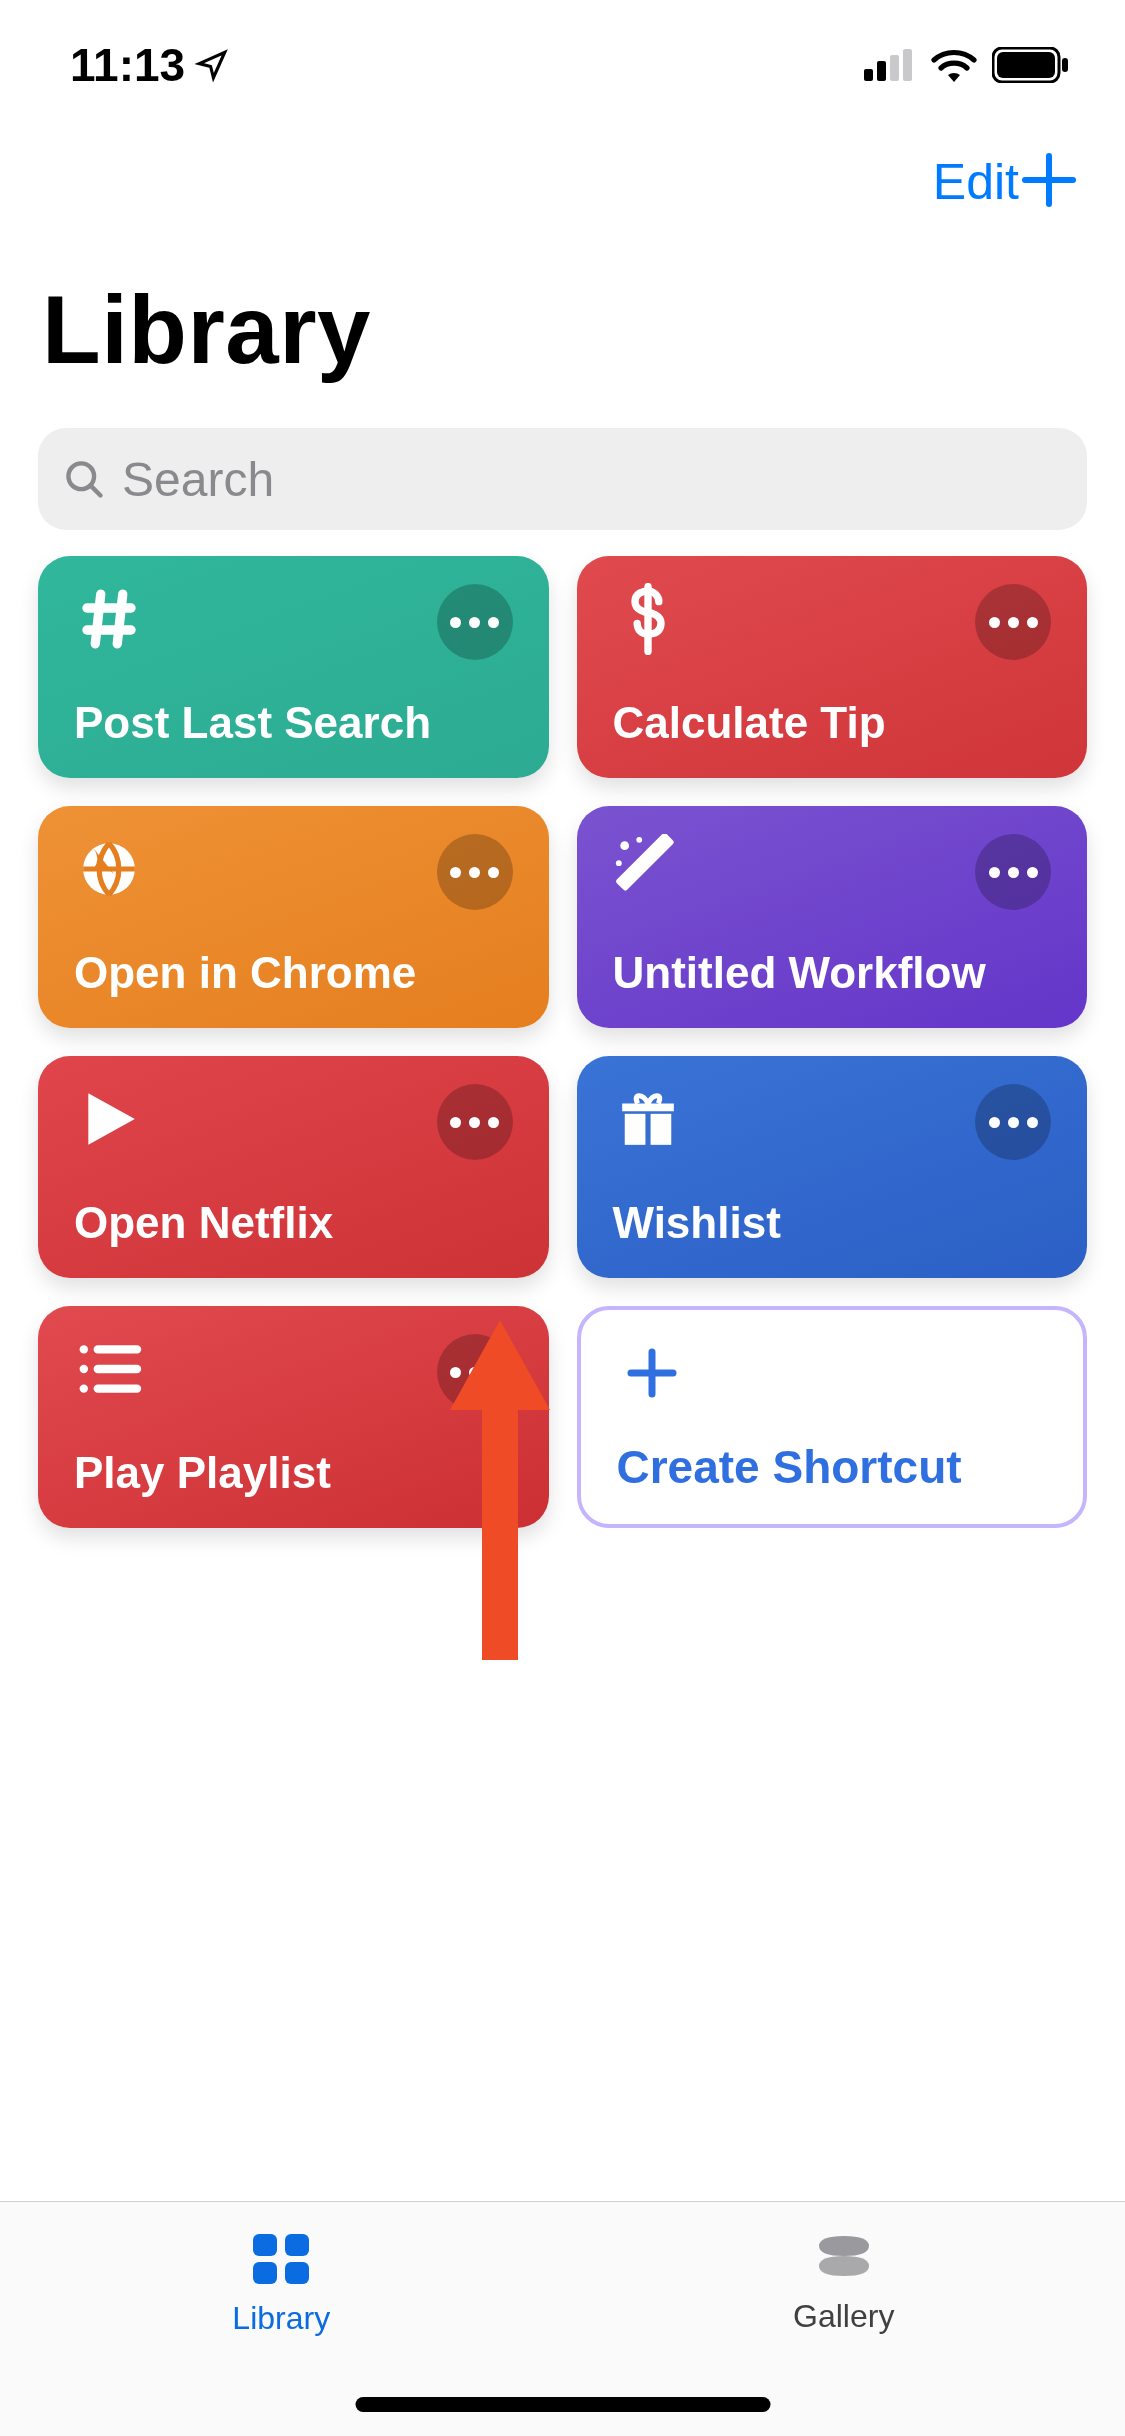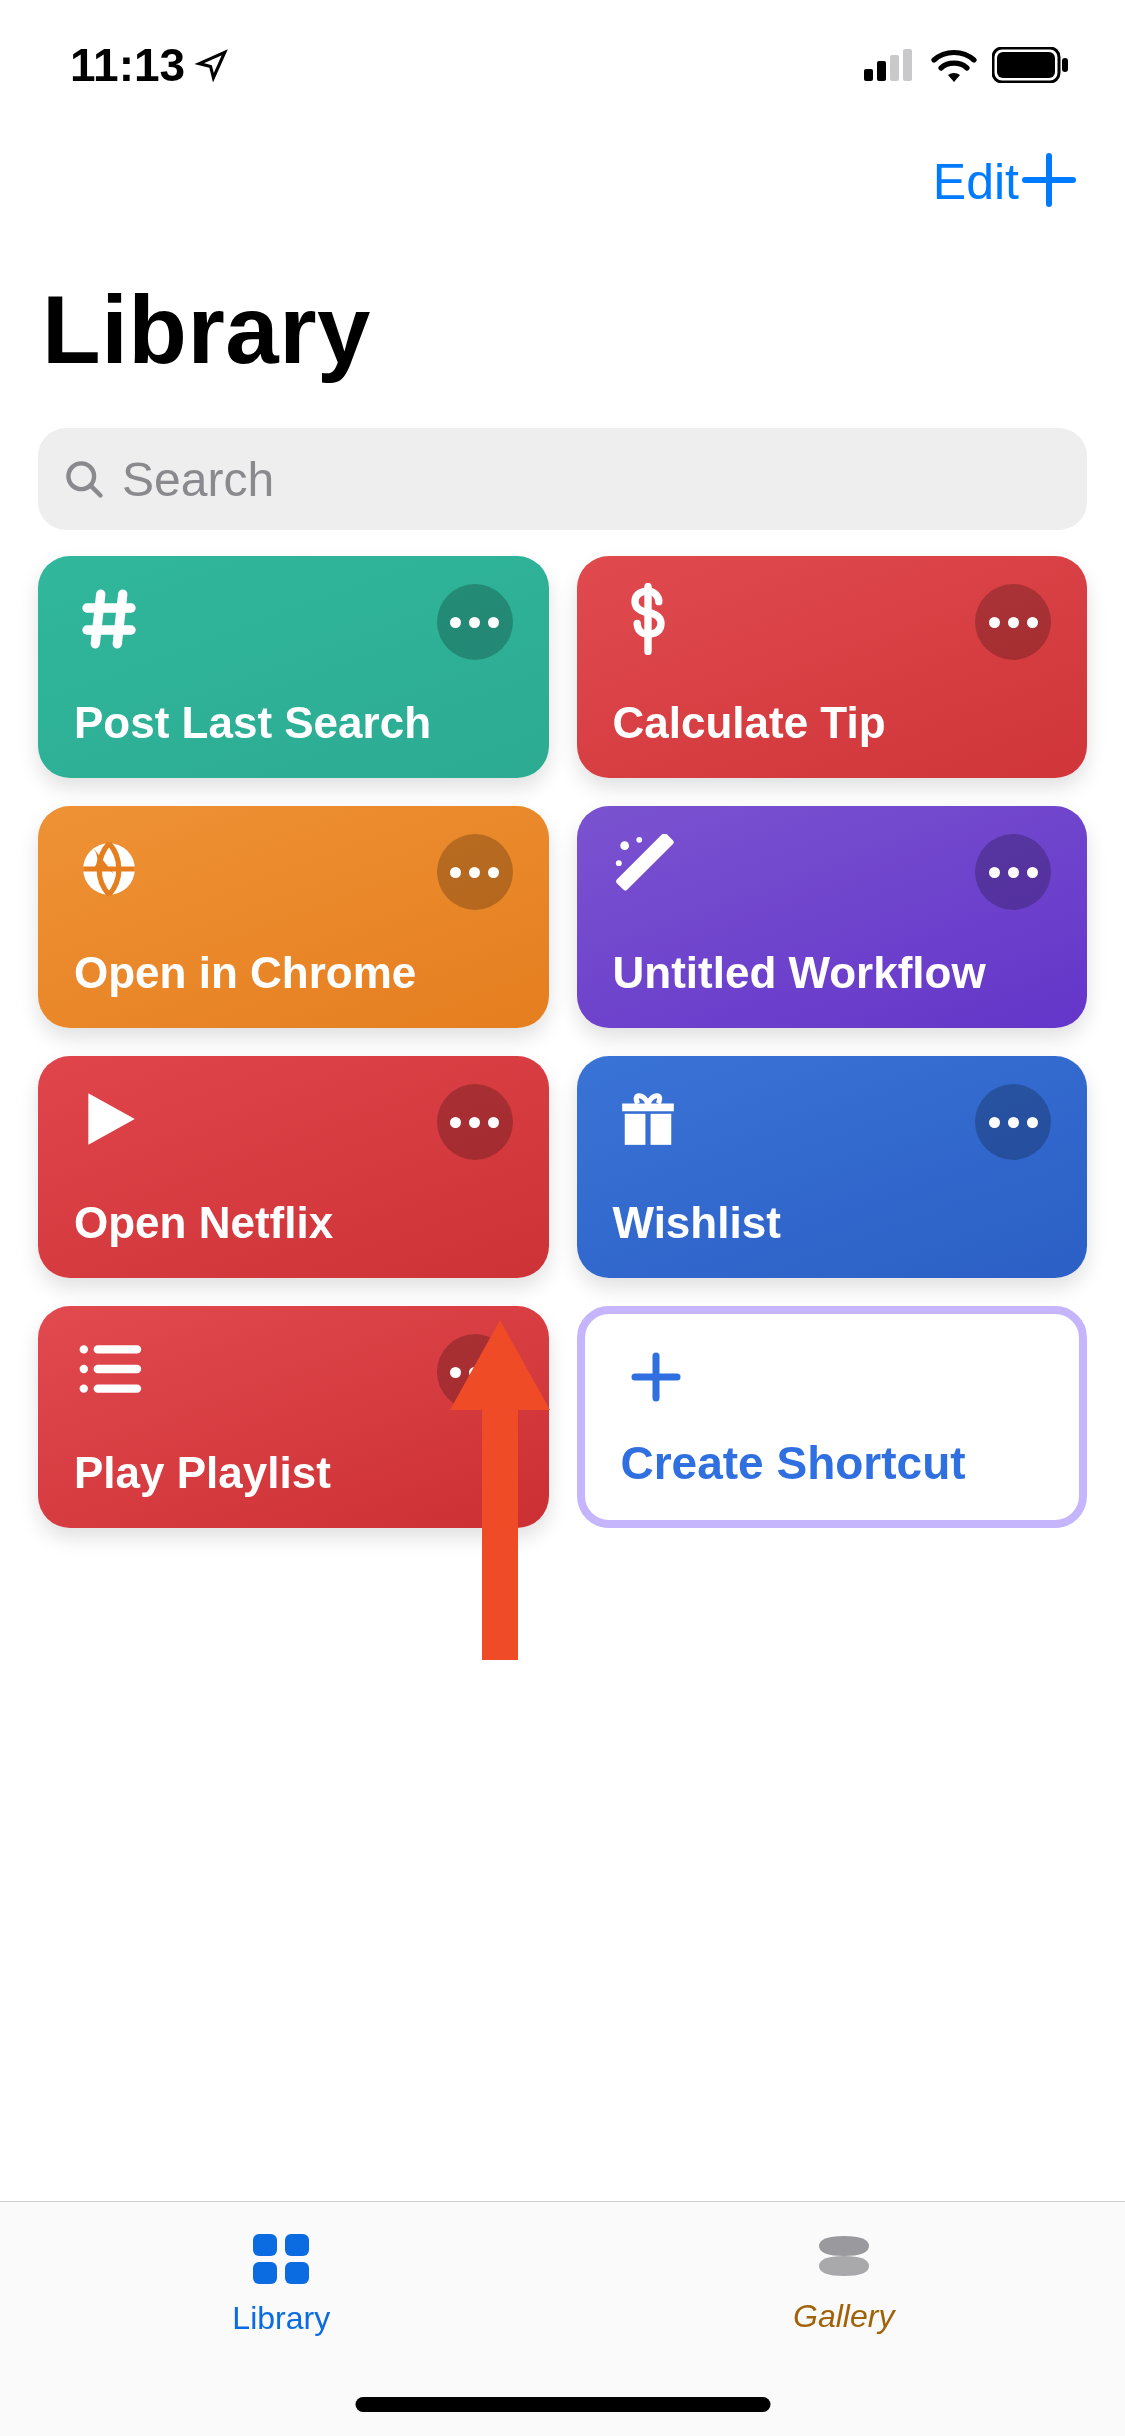--- a/index.html
+++ b/index.html
@@ -132,21 +132,21 @@
   .tile-teal   { background: linear-gradient(160deg,#30b79c 0%,#2cab92 100%); }
   .tile-red    { background: linear-gradient(160deg,#e04a4f 0%,#cf3539 100%); }
   .tile-orange { background: linear-gradient(160deg,#ee9235 0%,#e57e1f 100%); }
   .tile-purple { background: linear-gradient(160deg,#7a53d0 0%,#6435c9 100%); }
   .tile-red2   { background: linear-gradient(160deg,#df454a 0%,#cd3237 100%); }
   .tile-blue   { background: linear-gradient(160deg,#3a73d6 0%,#2b5fc5 100%); }
   .tile-red3   { background: linear-gradient(160deg,#e14a4f 0%,#cc2f33 100%); }
 
   .tile-create {
     background: #fff;
-    border: 8px solid #c4b5fd;
+    border: 4px solid #c4b5fd;
     box-shadow: none;
     color: #2f6fe0;
   }
   .tile-create .tile-label { color: #2f6fe0; font-weight: 600; font-size: 46px; }
 
   
   .annot-arrow {
     position: absolute;
     top: 1320px;
     left: 440px;
@@ -165,21 +165,21 @@
   .tab {
     flex: 1;
     display: flex;
     flex-direction: column;
     align-items: center;
     padding-top: 28px;
     gap: 12px;
   }
   .tab-label { font-size: 32px; }
   .tab.active { color: #0b6be0; }
-  .tab.inactive { color: #a16207; font-style: italic; }
+  .tab.inactive { color: #404040; }
 
   .home-indicator {
     position: absolute;
     bottom: 24px;
     left: 50%;
     transform: translateX(-50%);
     width: 415px; height: 15px;
     background: #000;
     border-radius: 10px;
   }

